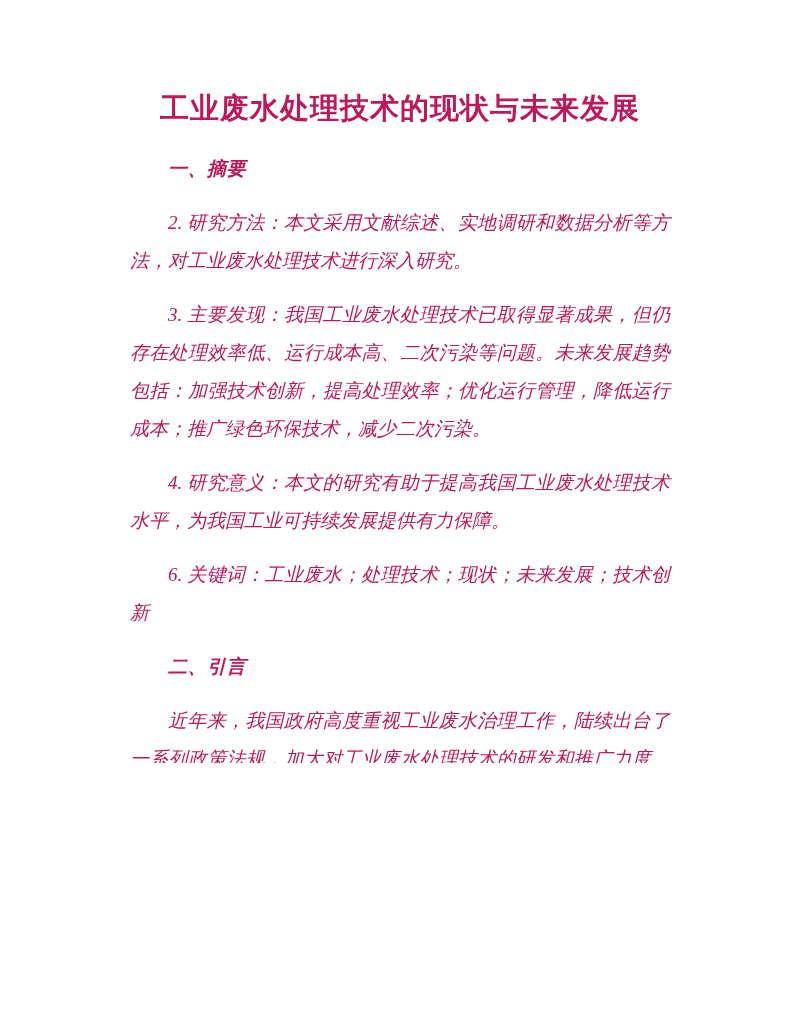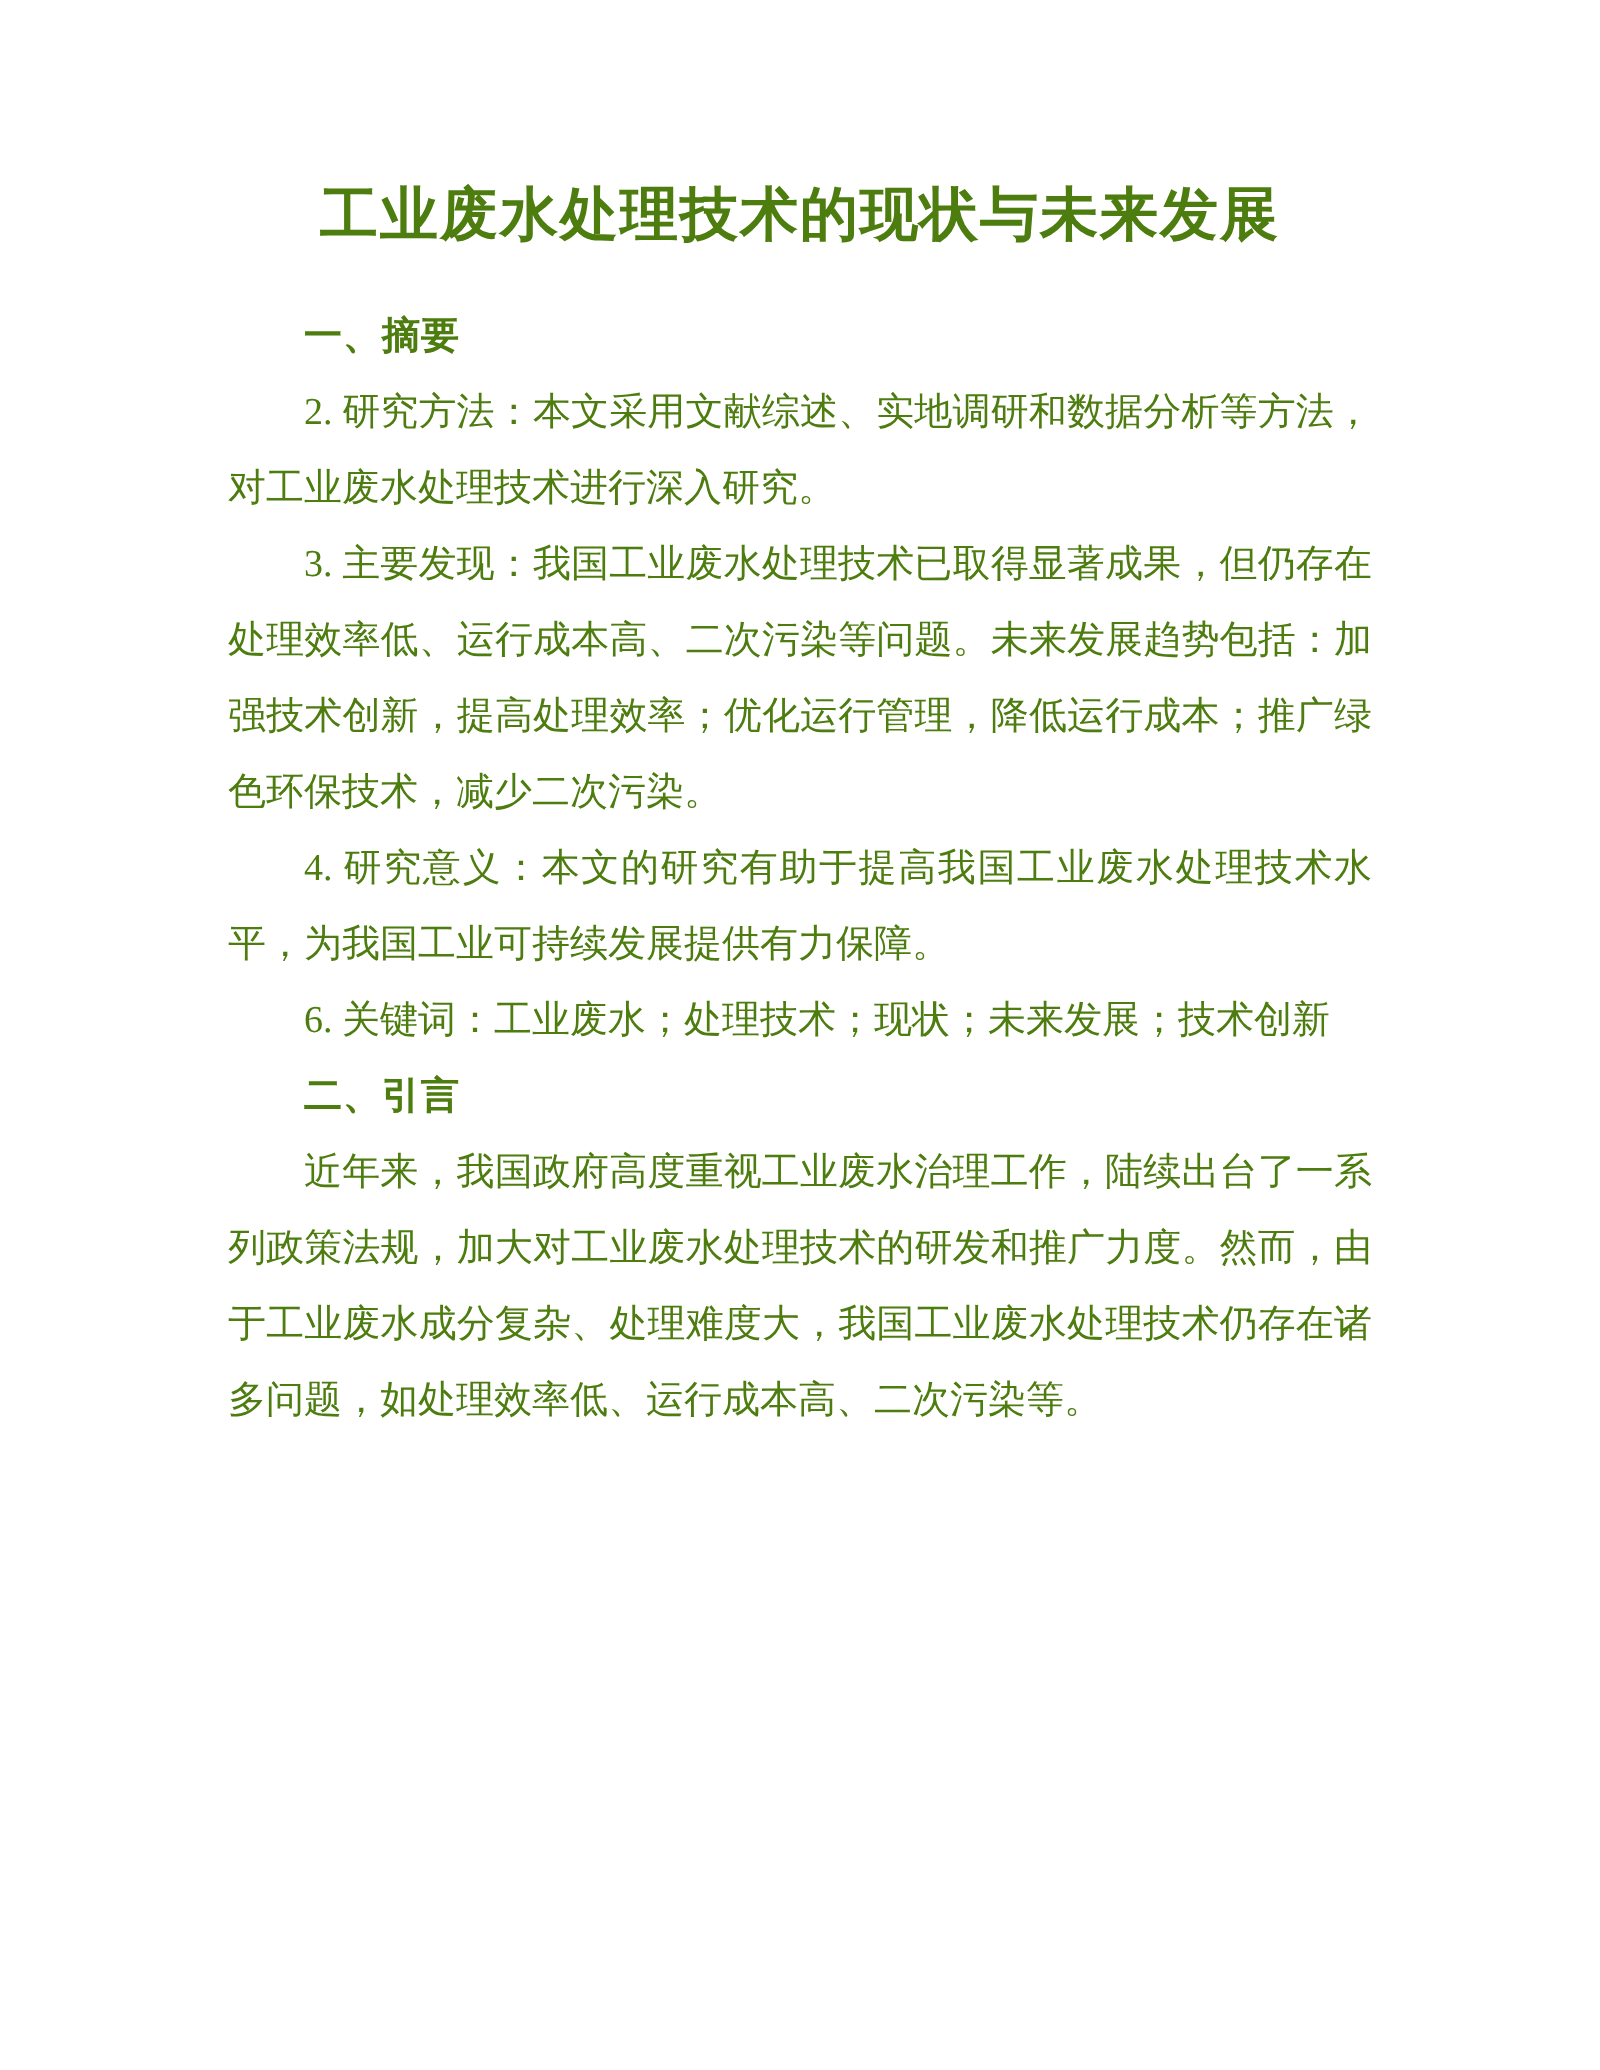--- a/index.html
+++ b/index.html
@@ -9,39 +9,40 @@
   }
   .page {
     width: 800px;
     height: 763px;
     margin: 0 auto;
     background: #ffffff;
     box-sizing: border-box;
     padding: 90px 114px 40px 114px;
     overflow: hidden;
     font-family: "Liberation Serif", "DejaVu Serif", serif;
-    color: #4d7c0f;
+    color: #be185d;
   }
   .title {
     font-size: 29px;
     font-weight: 700;
     text-align: center;
     margin: 0 0 22px 0;
     line-height: 1.3;
     letter-spacing: 1px;
     font-family: "Liberation Serif", "DejaVu Serif", serif;
   }
   .para {
     font-size: 19px;
     line-height: 38px;
-    margin: 0;
+    margin: 16px;
     text-indent: 2em;
     text-align: justify;
     text-justify: inter-ideograph;
     word-break: break-all;
+    font-style: italic;
   }
   .para.heading {
     font-weight: 700;
     text-align: left;
     font-family: "Liberation Sans", "DejaVu Sans", sans-serif;
     font-size: 19px;
     letter-spacing: 0.5px;
   }
 </style>
 </head>

